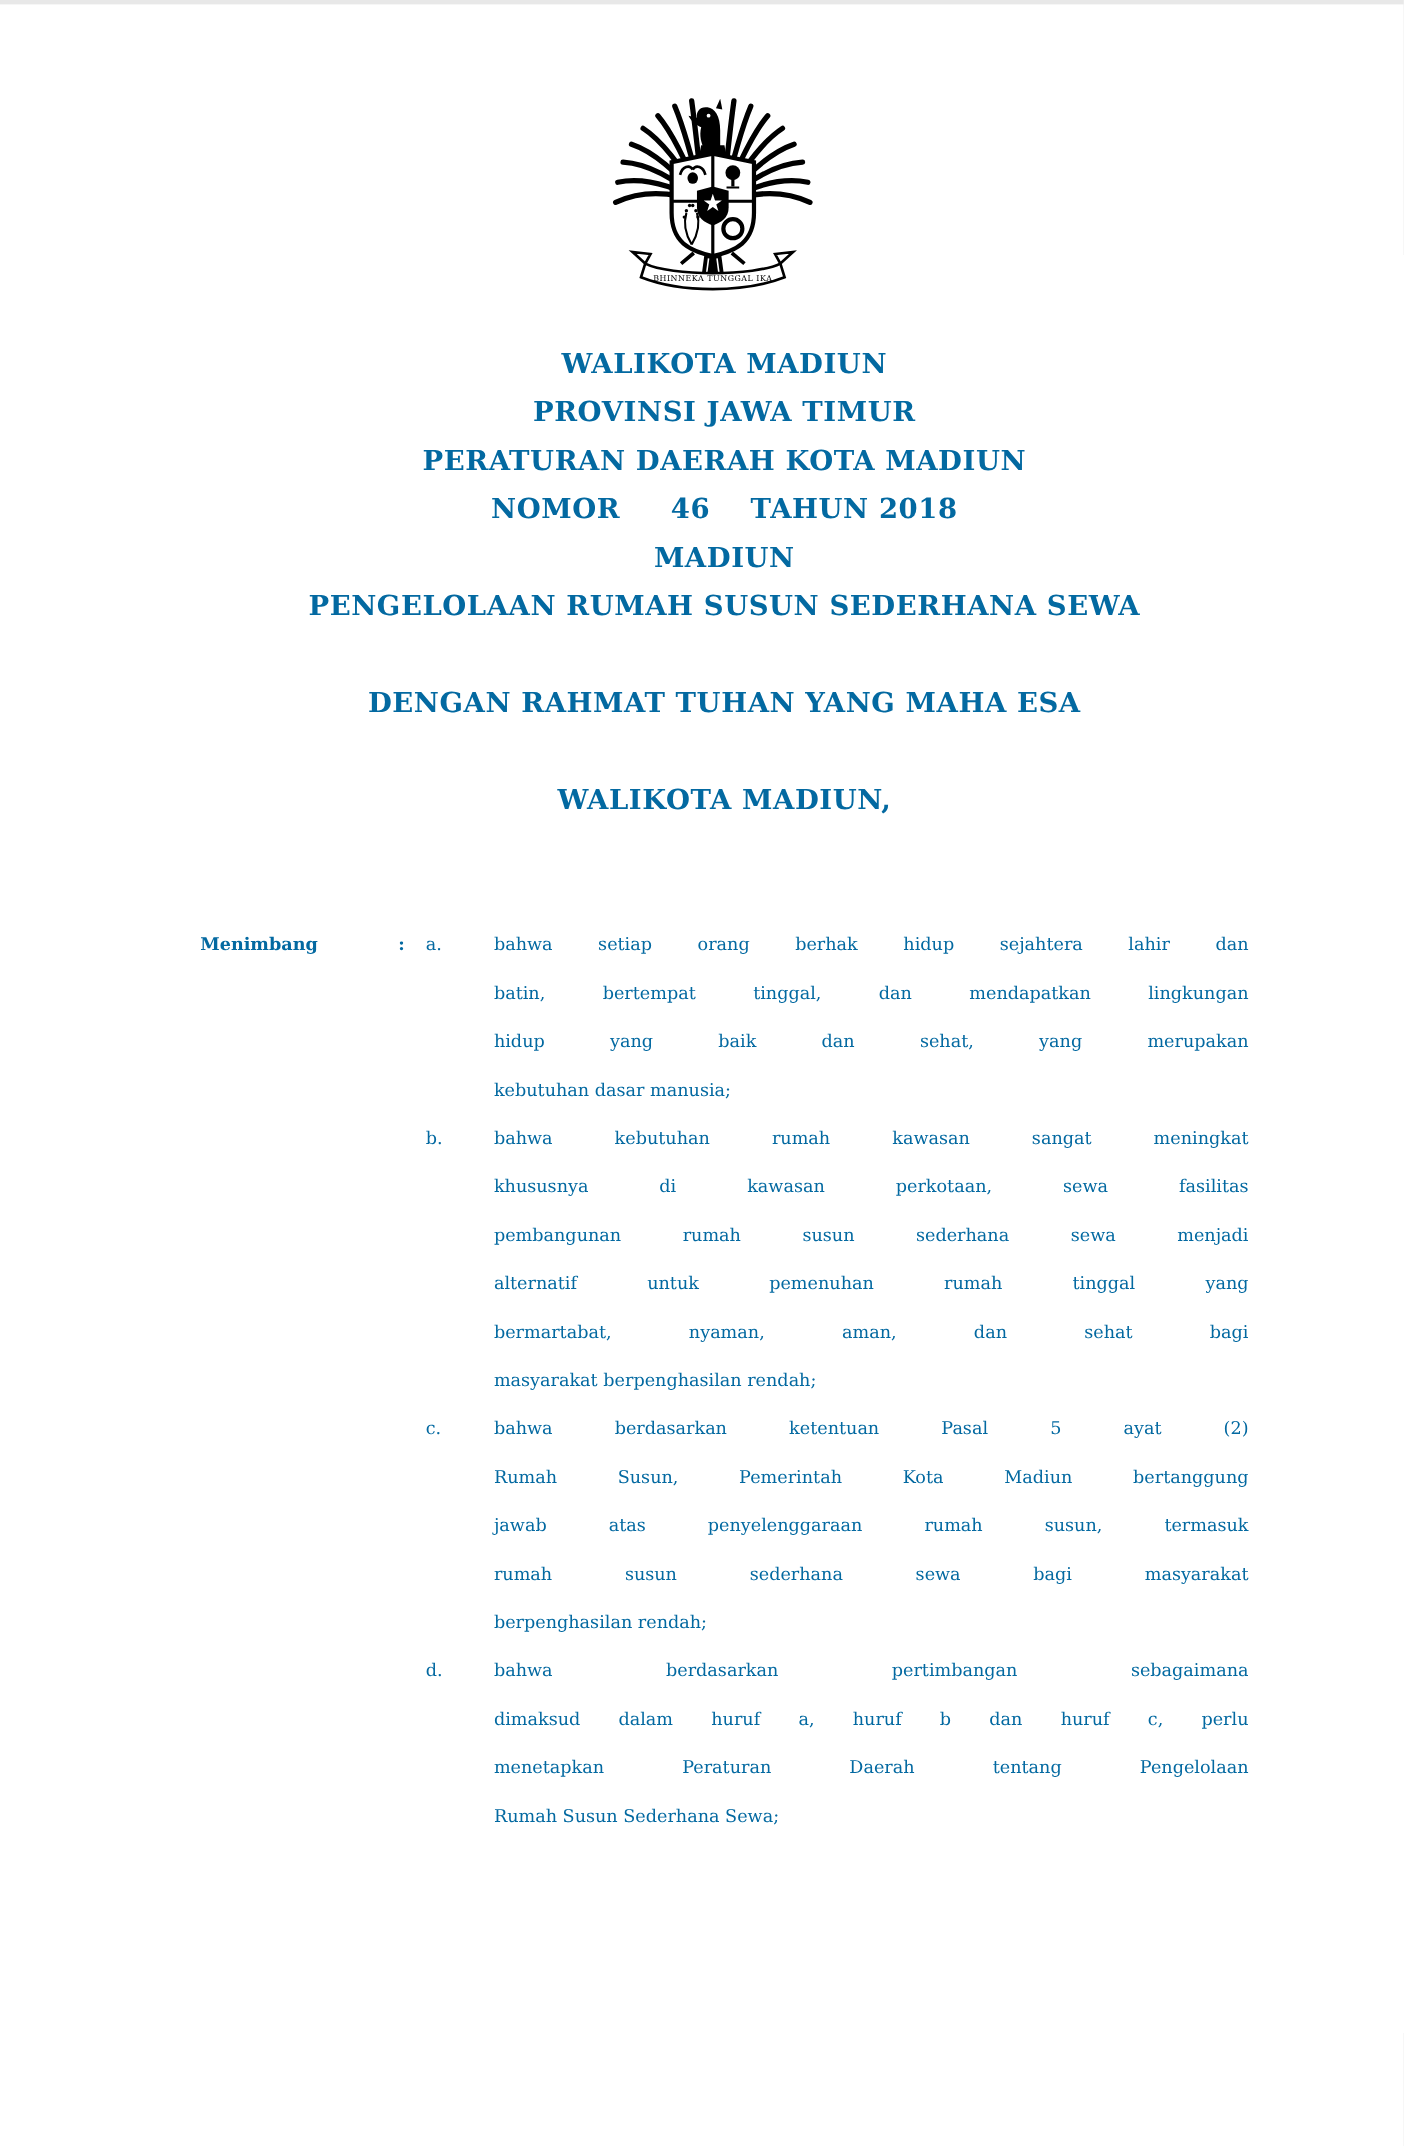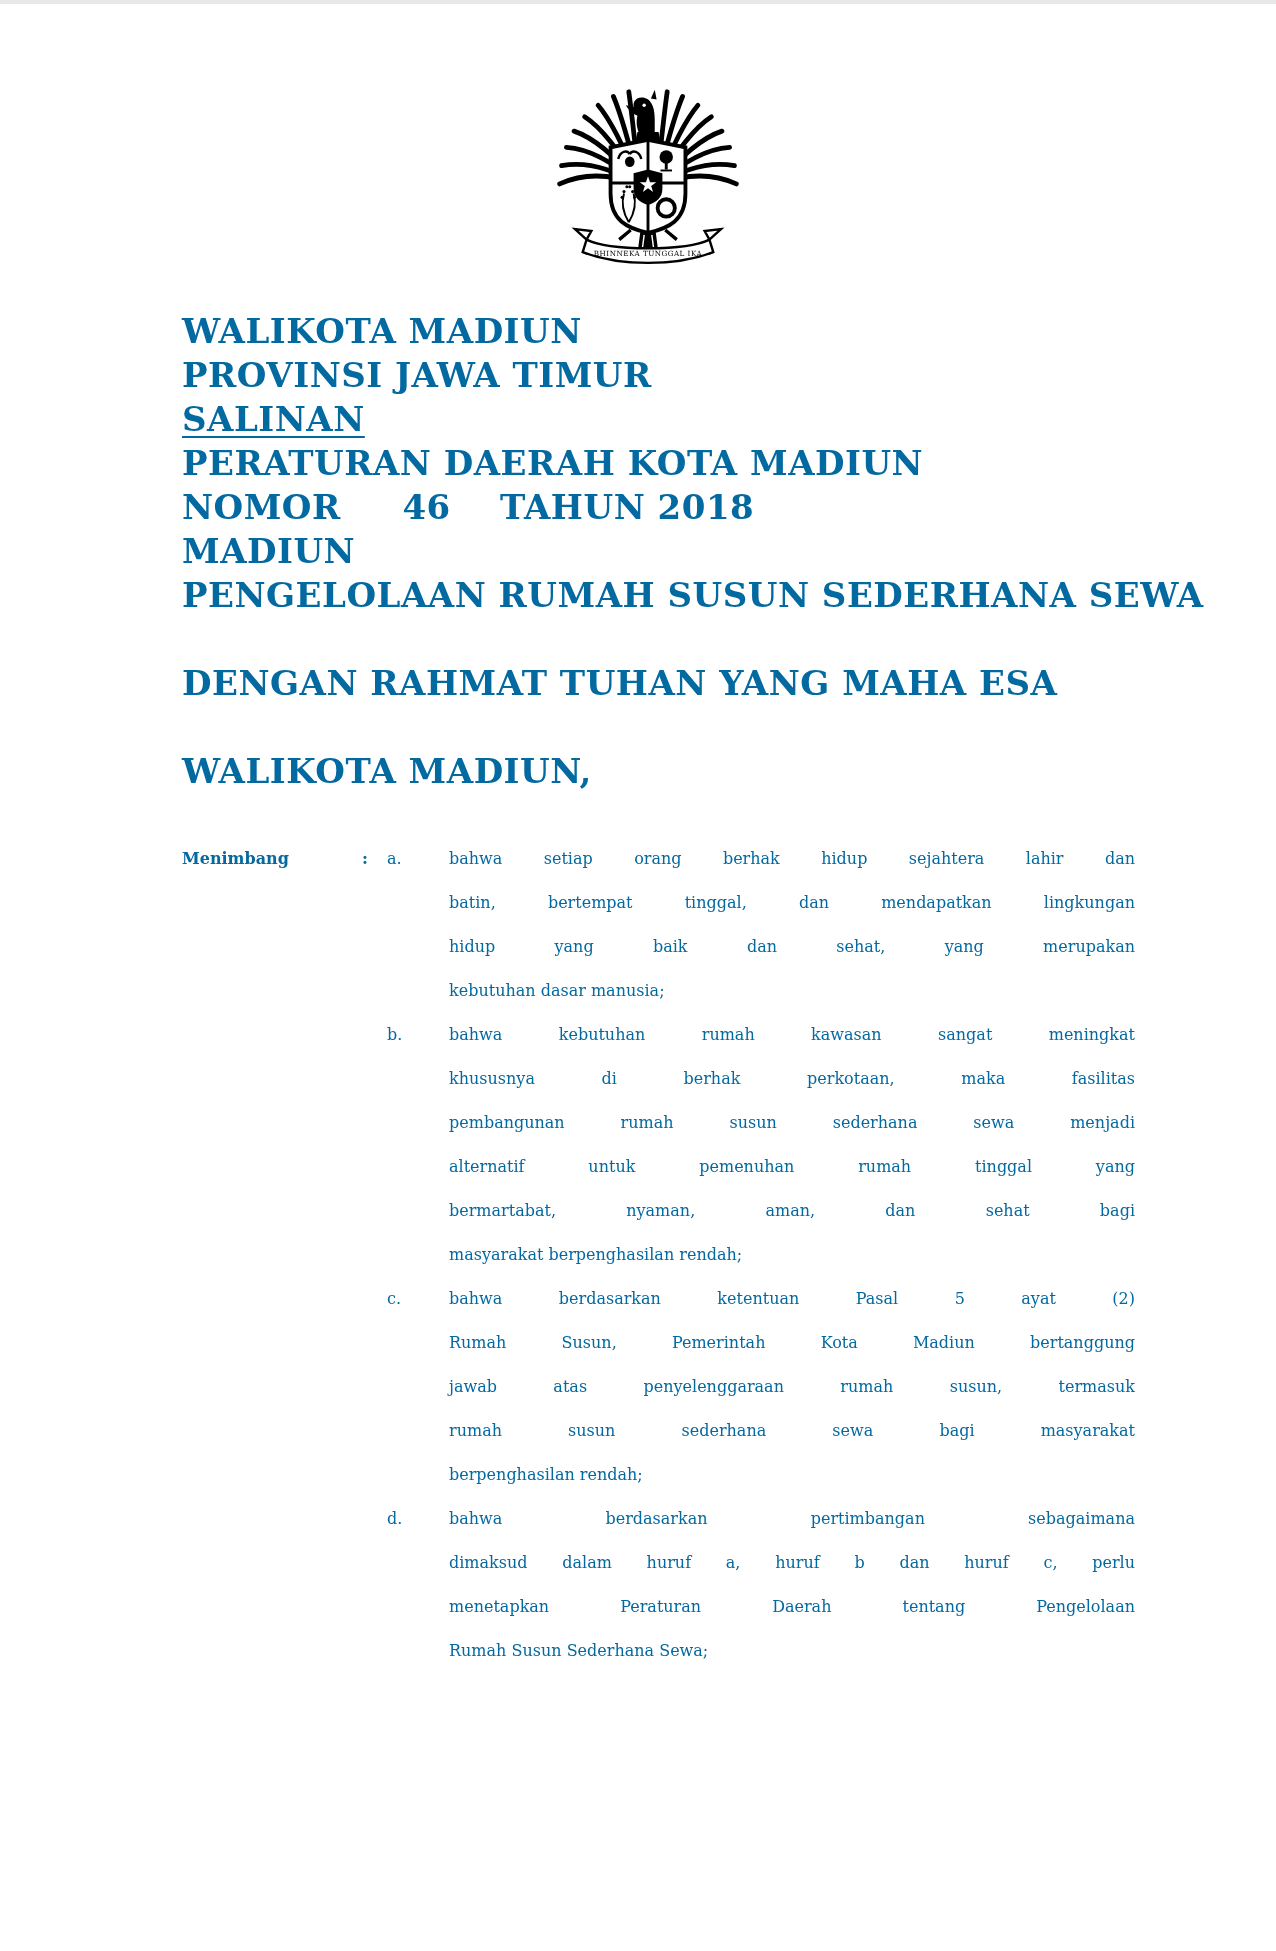--- a/index.html
+++ b/index.html
@@ -19,22 +19,23 @@
     left: 552px;
     top: 82px;
     width: 192px;
     height: 192px;
   }
   .headings {
     position: absolute;
     left: 182px;
     top: 305px;
     width: 953px;
+    text-align: center;
     font-weight: bold;
-    font-size: 34px;
+    font-size: 25px;
     line-height: 44px;
     letter-spacing: 0.5px;
     white-space: nowrap;
   }
   .headings .gap { height: 44px; }
   .u { text-decoration: underline; text-decoration-thickness: 2px; text-underline-offset: 5px; }
   .menimbang {
     position: absolute;
     left: 182px;
     top: 833px;
@@ -112,21 +113,20 @@
 
     <path d="M36,160 L24,149 L41,151 Z" fill="#fff" stroke="#000" stroke-width="2.5"></path>
     <path d="M164,160 L176,149 L159,151 Z" fill="#fff" stroke="#000" stroke-width="2.5"></path>
     <path d="M36,160 C60,172 140,172 164,160 L168,173 C130,188 70,188 32,173 Z" fill="#fff" stroke="#000" stroke-width="2.5"></path>
     <text x="100" y="177" text-anchor="middle" font-size="7.5" letter-spacing="0.5" fill="#000">BHINNEKA TUNGGAL IKA</text>
   </svg>
 
   <div class="headings">
     <div>WALIKOTA MADIUN</div>
     <div>PROVINSI JAWA TIMUR</div>
-    <div><span class="u">SALINAN</span></div>
     <div>PERATURAN DAERAH KOTA MADIUN</div>
     <div>NOMOR&nbsp;&nbsp;&nbsp;&nbsp;&nbsp;46&nbsp;&nbsp;&nbsp;&nbsp;TAHUN 2018</div>
     <div>MADIUN</div>
     <div>PENGELOLAAN RUMAH SUSUN SEDERHANA SEWA</div>
     <div class="gap"></div>
     <div>DENGAN RAHMAT TUHAN YANG MAHA ESA</div>
     <div class="gap"></div>
     <div>WALIKOTA MADIUN,</div>
   </div>
 
@@ -143,21 +143,21 @@
         <div class="jl last">kebutuhan dasar manusia;</div>
       </div>
     </div>
 
     <div class="m-row">
       <div class="m-label"></div>
       <div class="m-colon"></div>
       <div class="m-letter">b.</div>
       <div class="m-text">
         <div class="jl">bahwa kebutuhan rumah kawasan sangat meningkat</div>
-        <div class="jl">khususnya di berhak perkotaan, maka fasilitas</div>
+        <div class="jl">khususnya di kawasan perkotaan, sewa fasilitas</div>
         <div class="jl">pembangunan rumah susun sederhana sewa menjadi</div>
         <div class="jl">alternatif untuk pemenuhan rumah tinggal yang</div>
         <div class="jl">bermartabat, nyaman, aman, dan sehat bagi</div>
         <div class="jl last">masyarakat berpenghasilan rendah;</div>
       </div>
     </div>
 
     <div class="m-row">
       <div class="m-label"></div>
       <div class="m-colon"></div>

